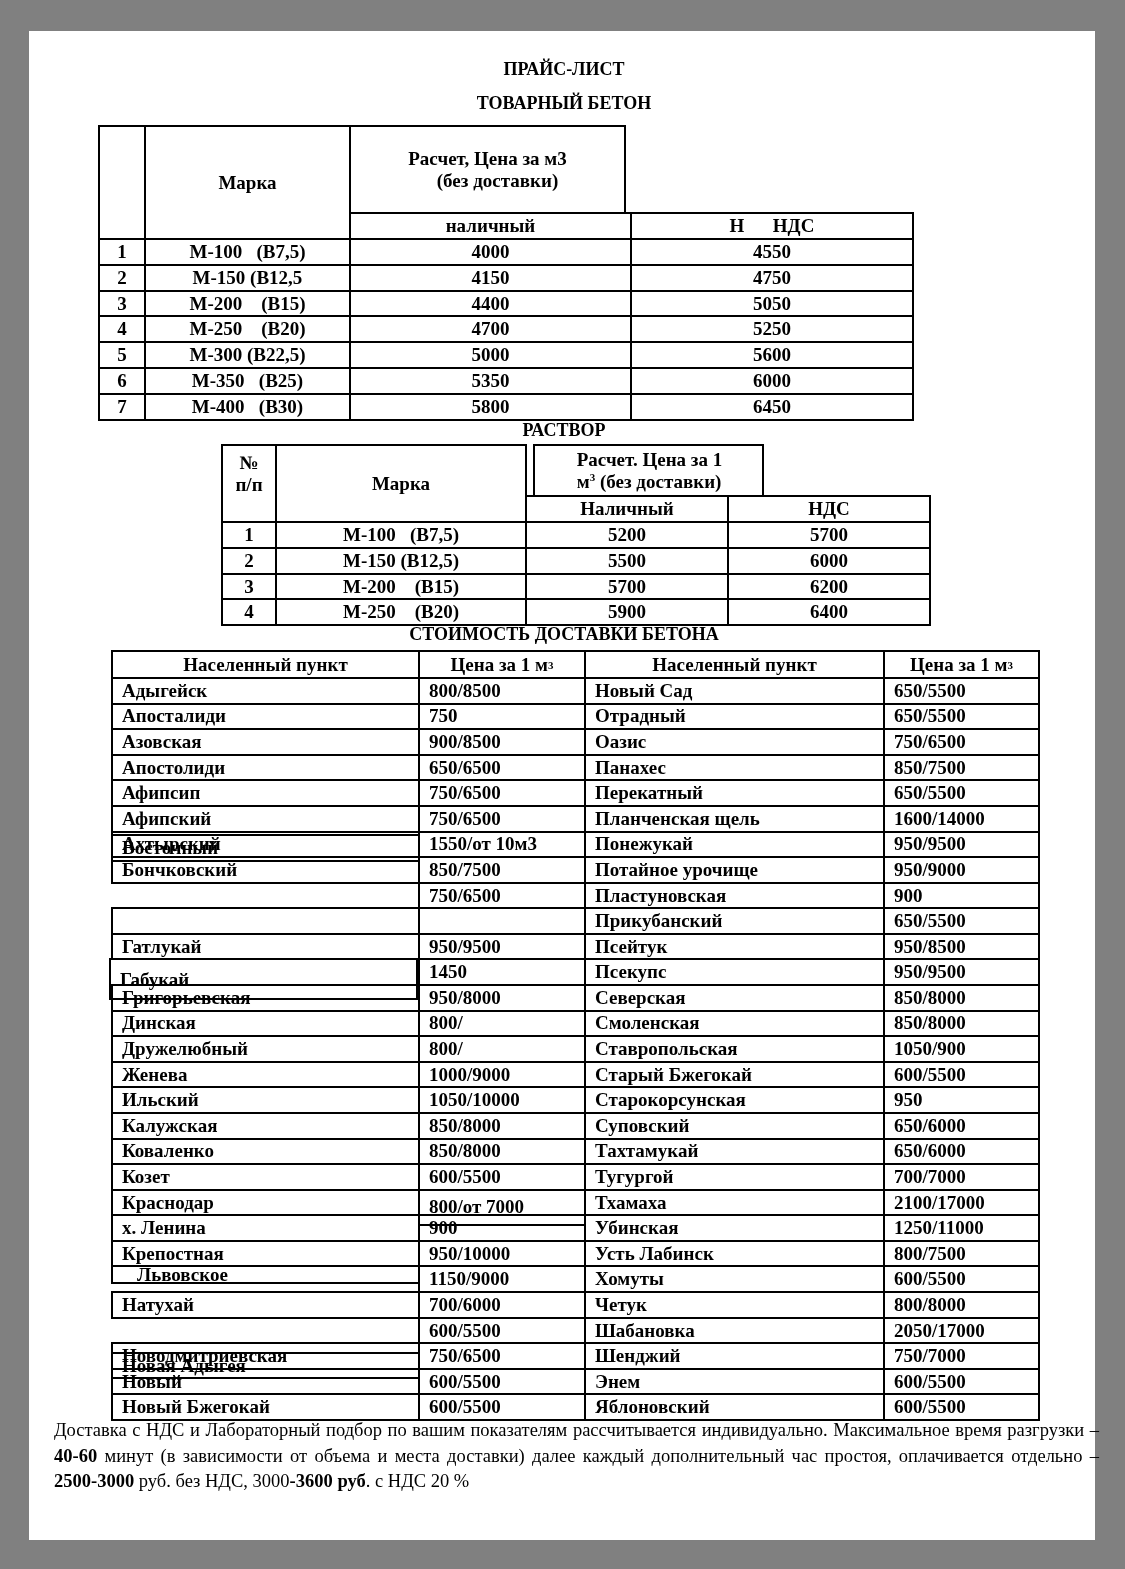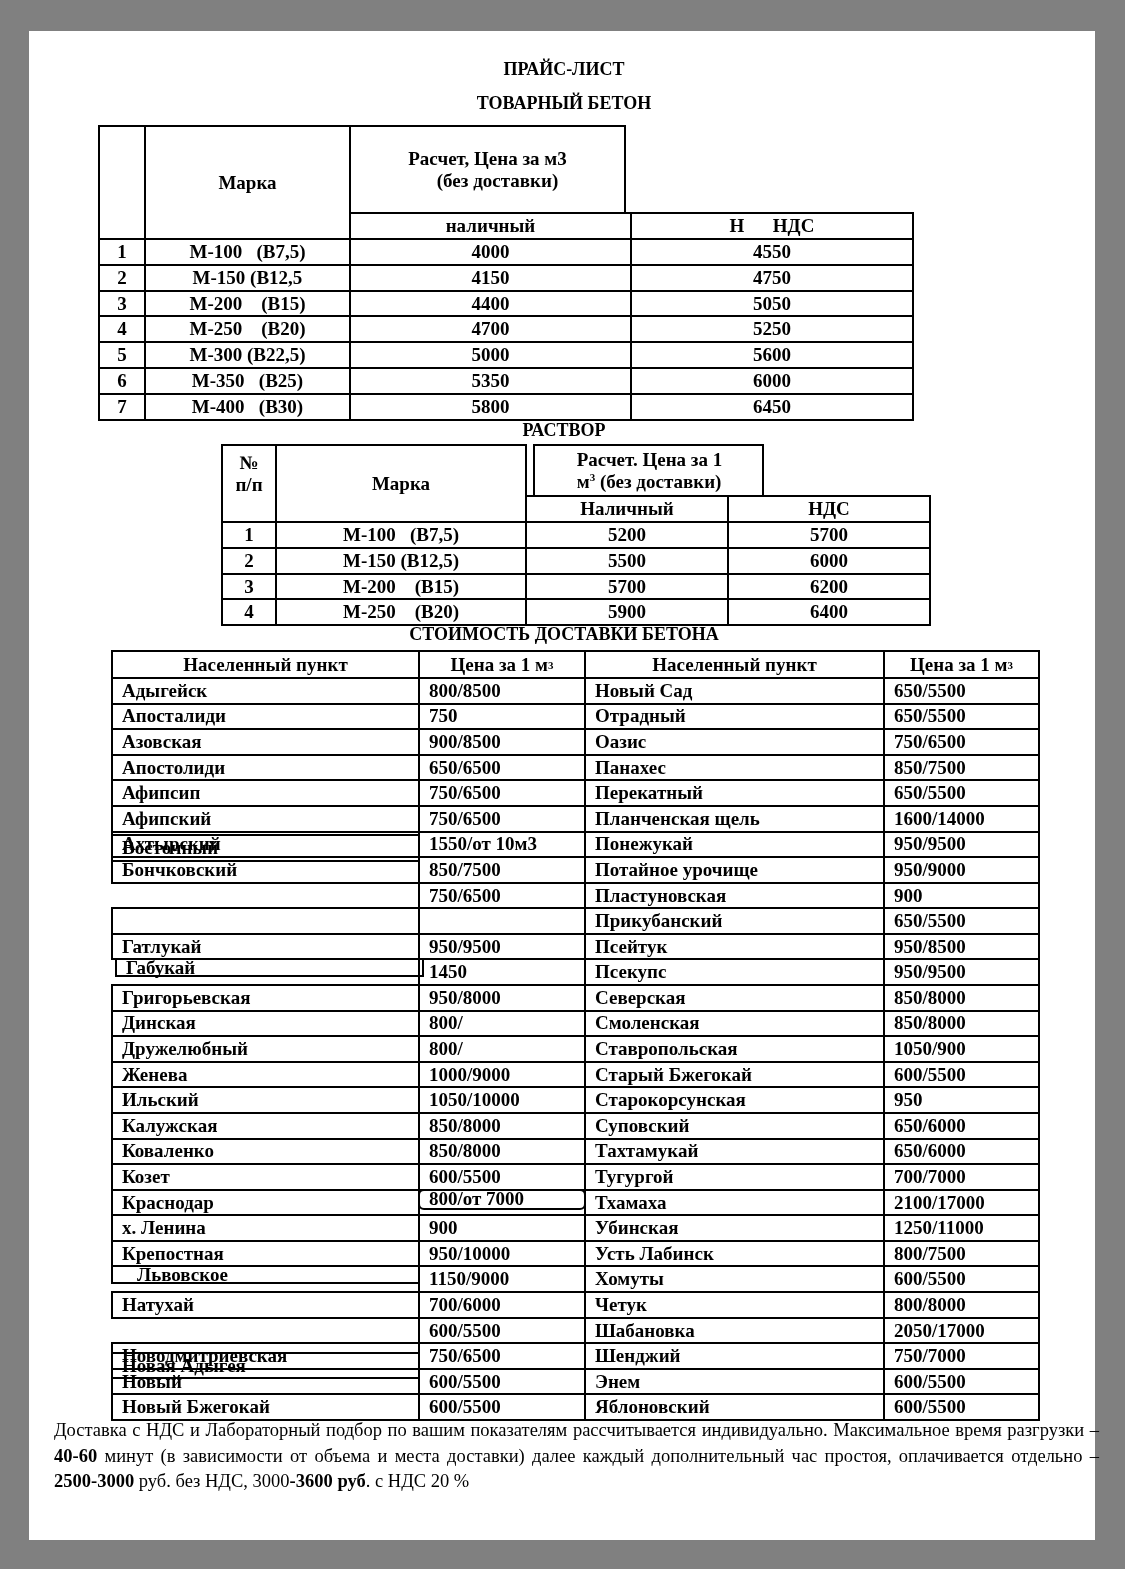--- a/index.html
+++ b/index.html
@@ -183,21 +183,21 @@
       <div class="cell left" style="left: 555px; top: 850.69px; width: 301px; height: 27.5862px;">Пластуновская</div>
       <div class="cell left" style="left: 854px; top: 850.69px; width: 157px; height: 27.5862px;">900</div>
       <div class="cell left" style="left: 82px; top: 876.276px; width: 309px; height: 27.5862px;"></div>
       <div class="cell left" style="left: 389px; top: 876.276px; width: 168px; height: 27.5862px;"></div>
       <div class="cell left" style="left: 555px; top: 876.276px; width: 301px; height: 27.5862px;">Прикубанский</div>
       <div class="cell left" style="left: 854px; top: 876.276px; width: 157px; height: 27.5862px;">650/5500</div>
       <div class="cell left" style="left: 82px; top: 901.862px; width: 309px; height: 27.5862px;">Гатлукай</div>
       <div class="cell left" style="left: 389px; top: 901.862px; width: 168px; height: 27.5862px;">950/9500</div>
       <div class="cell left" style="left: 555px; top: 901.862px; width: 301px; height: 27.5862px;">Псейтук</div>
       <div class="cell left" style="left: 854px; top: 901.862px; width: 157px; height: 27.5862px;">950/8500</div>
-      <div class="cell left" style="left: 86px; top: 927.448px; width: 309px; height: 19px;">Габукай</div>
+      <div class="cell left" style="left: 80px; top: 927.448px; width: 309px; height: 42px;">Габукай</div>
       <div class="cell left" style="left: 389px; top: 927.448px; width: 168px; height: 27.5862px;">1450</div>
       <div class="cell left" style="left: 555px; top: 927.448px; width: 301px; height: 27.5862px;">Псекупс</div>
       <div class="cell left" style="left: 854px; top: 927.448px; width: 157px; height: 27.5862px;">950/9500</div>
       <div class="cell left" style="left: 82px; top: 953.034px; width: 309px; height: 27.5862px;">Григорьевская</div>
       <div class="cell left" style="left: 389px; top: 953.034px; width: 168px; height: 27.5862px;">950/8000</div>
       <div class="cell left" style="left: 555px; top: 953.034px; width: 301px; height: 27.5862px;">Северская</div>
       <div class="cell left" style="left: 854px; top: 953.034px; width: 157px; height: 27.5862px;">850/8000</div>
       <div class="cell left" style="left: 82px; top: 978.621px; width: 309px; height: 27.5862px;">Динская</div>
       <div class="cell left" style="left: 389px; top: 978.621px; width: 168px; height: 27.5862px;">800/</div>
       <div class="cell left" style="left: 555px; top: 978.621px; width: 301px; height: 27.5862px;">Смоленская</div>
@@ -220,21 +220,21 @@
       <div class="cell left" style="left: 854px; top: 1080.97px; width: 157px; height: 27.5862px;">650/6000</div>
       <div class="cell left" style="left: 82px; top: 1106.55px; width: 309px; height: 27.5862px;">Коваленко</div>
       <div class="cell left" style="left: 389px; top: 1106.55px; width: 168px; height: 27.5862px;">850/8000</div>
       <div class="cell left" style="left: 555px; top: 1106.55px; width: 301px; height: 27.5862px;">Тахтамукай</div>
       <div class="cell left" style="left: 854px; top: 1106.55px; width: 157px; height: 27.5862px;">650/6000</div>
       <div class="cell left" style="left: 82px; top: 1132.14px; width: 309px; height: 27.5862px;">Козет</div>
       <div class="cell left" style="left: 389px; top: 1132.14px; width: 168px; height: 27.5862px;">600/5500</div>
       <div class="cell left" style="left: 555px; top: 1132.14px; width: 301px; height: 27.5862px;">Тугургой</div>
       <div class="cell left" style="left: 854px; top: 1132.14px; width: 157px; height: 27.5862px;">700/7000</div>
       <div class="cell left" style="left: 82px; top: 1157.72px; width: 309px; height: 27.5862px;">Краснодар</div>
-      <div class="cell left" style="left: 389px; top: 1157.72px; width: 168px; height: 21px; border-radius: 6px;">800/от 7000</div>
+      <div class="cell left" style="left: 389px; top: 1157.72px; width: 168px; height: 37px;">800/от 7000</div>
       <div class="cell left" style="left: 555px; top: 1157.72px; width: 301px; height: 27.5862px;">Тхамаха</div>
       <div class="cell left" style="left: 854px; top: 1157.72px; width: 157px; height: 27.5862px;">2100/17000</div>
       <div class="cell left" style="left: 82px; top: 1183.31px; width: 309px; height: 27.5862px;">х. Ленина</div>
       <div class="cell left" style="left: 389px; top: 1183.31px; width: 168px; height: 27.5862px;">900</div>
       <div class="cell left" style="left: 555px; top: 1183.31px; width: 301px; height: 27.5862px;">Убинская</div>
       <div class="cell left" style="left: 854px; top: 1183.31px; width: 157px; height: 27.5862px;">1250/11000</div>
       <div class="cell left" style="left: 82px; top: 1208.9px; width: 309px; height: 27.5862px;">Крепостная</div>
       <div class="cell left" style="left: 389px; top: 1208.9px; width: 168px; height: 27.5862px;">950/10000</div>
       <div class="cell left" style="left: 555px; top: 1208.9px; width: 301px; height: 27.5862px;">Усть Лабинск</div>
       <div class="cell left" style="left: 854px; top: 1208.9px; width: 157px; height: 27.5862px;">800/7500</div>

